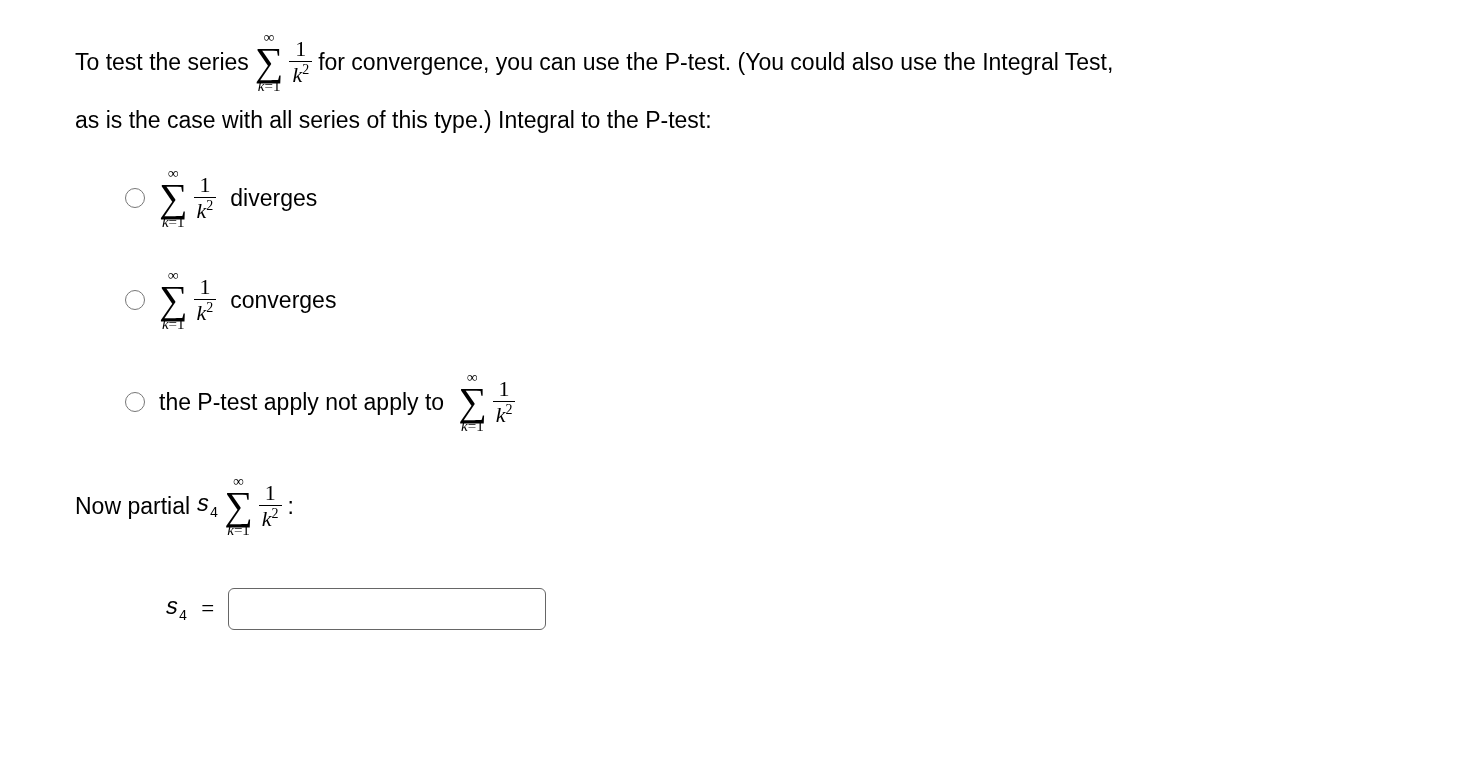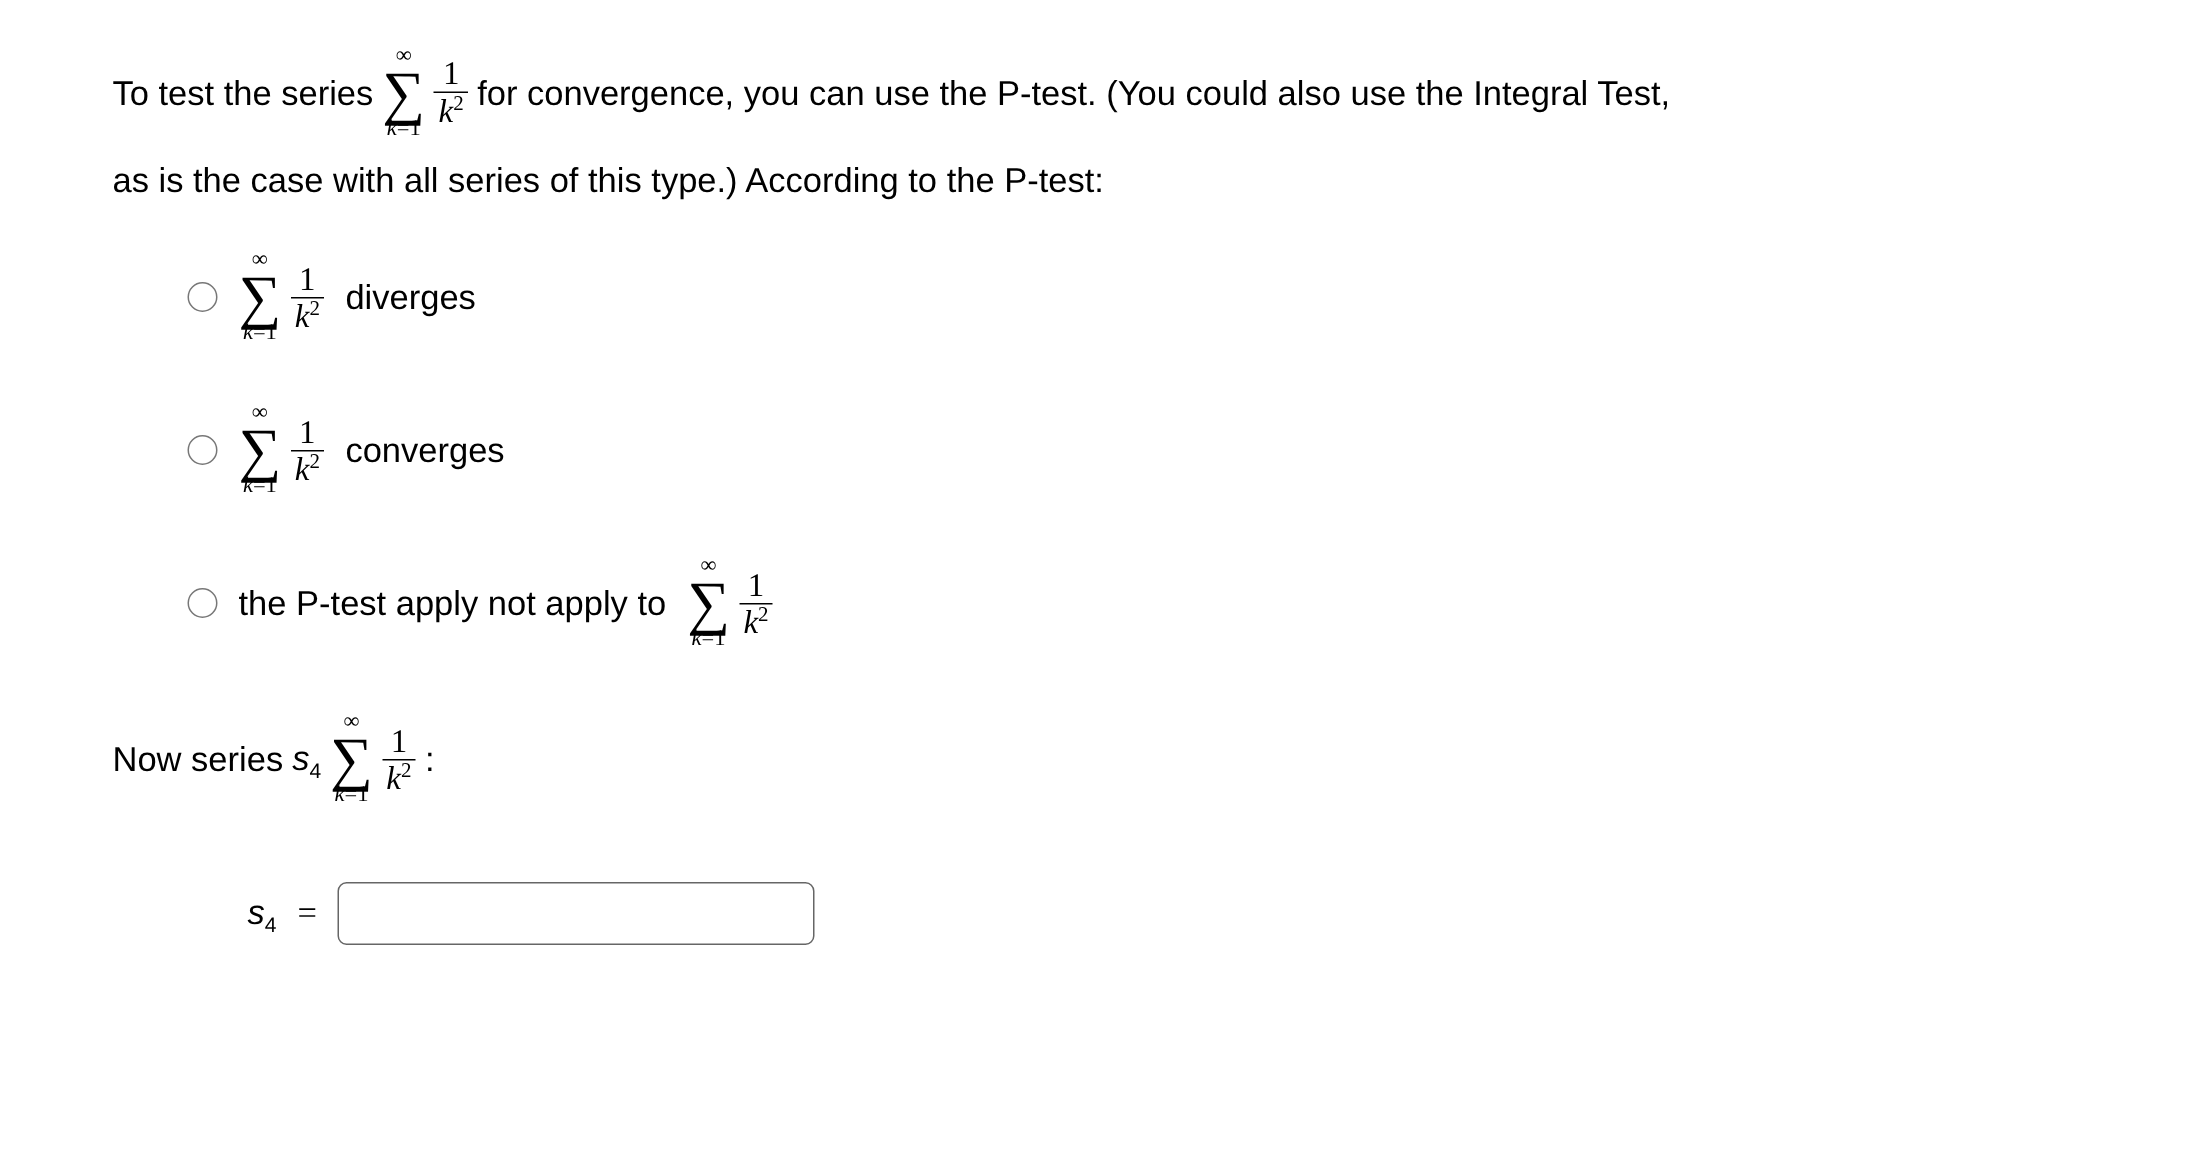--- a/index.html
+++ b/index.html
@@ -98,21 +98,21 @@
       border: 1.4px solid #666;
       border-radius: 6px;
       font-size: 20px;
       padding: 0 8px;
     }
     .eq {
       font-family: "Times New Roman", serif;
       font-size: 23px;
     }
     .math-var {
-      font-family: Liberation Sans, sans-serif;
+      font-family: Liberation Mono, monospace;
       font-style: italic;
       font-size: 23px;
     }
     .roman { font-style: normal; }
   </style>
 </head>
 <body>
 
 <div class="intro-line">
   <span>To test the series</span>
@@ -122,21 +122,21 @@
       <span class="sigma">∑</span>
       <span class="lower"><i>k</i><span class="roman">=</span><span class="roman">1</span></span>
     </span>
     <span class="frac">
       <span class="num">1</span>
       <span class="den"><i>k</i><span class="sup">2</span></span>
     </span>
   </span>
   <span>for convergence, you can use the P-test. (You could also use the Integral Test,</span>
 </div>
-<div>as is the case with all series of this type.) According to the P-test:</div>
+<div>as is the case with all series of this type.) Integral to the P-test:</div>
 
 <div class="options">
 
   <div class="option">
     <div class="radio"></div>
     <span class="math-sum">
       <span class="sigma-wrap">
         <span class="upper">∞</span>
         <span class="sigma">∑</span>
         <span class="lower"><i>k</i><span class="roman">=</span><span class="roman">1</span></span>
@@ -177,21 +177,21 @@
       <span class="frac">
         <span class="num">1</span>
         <span class="den"><i>k</i><span class="sup">2</span></span>
       </span>
     </span>
   </div>
 
 </div>
 
 <div class="partial-sum-line">
-  <span>Now series </span>
+  <span>Now partial </span>
   <span class="math-var"><span>s</span><span class="sub">4</span></span>
   <span class="math-sum">
     <span class="sigma-wrap">
       <span class="upper">∞</span>
       <span class="sigma">∑</span>
       <span class="lower"><i>k</i><span class="roman">=</span><span class="roman">1</span></span>
     </span>
     <span class="frac">
       <span class="num">1</span>
       <span class="den"><i>k</i><span class="sup">2</span></span>

